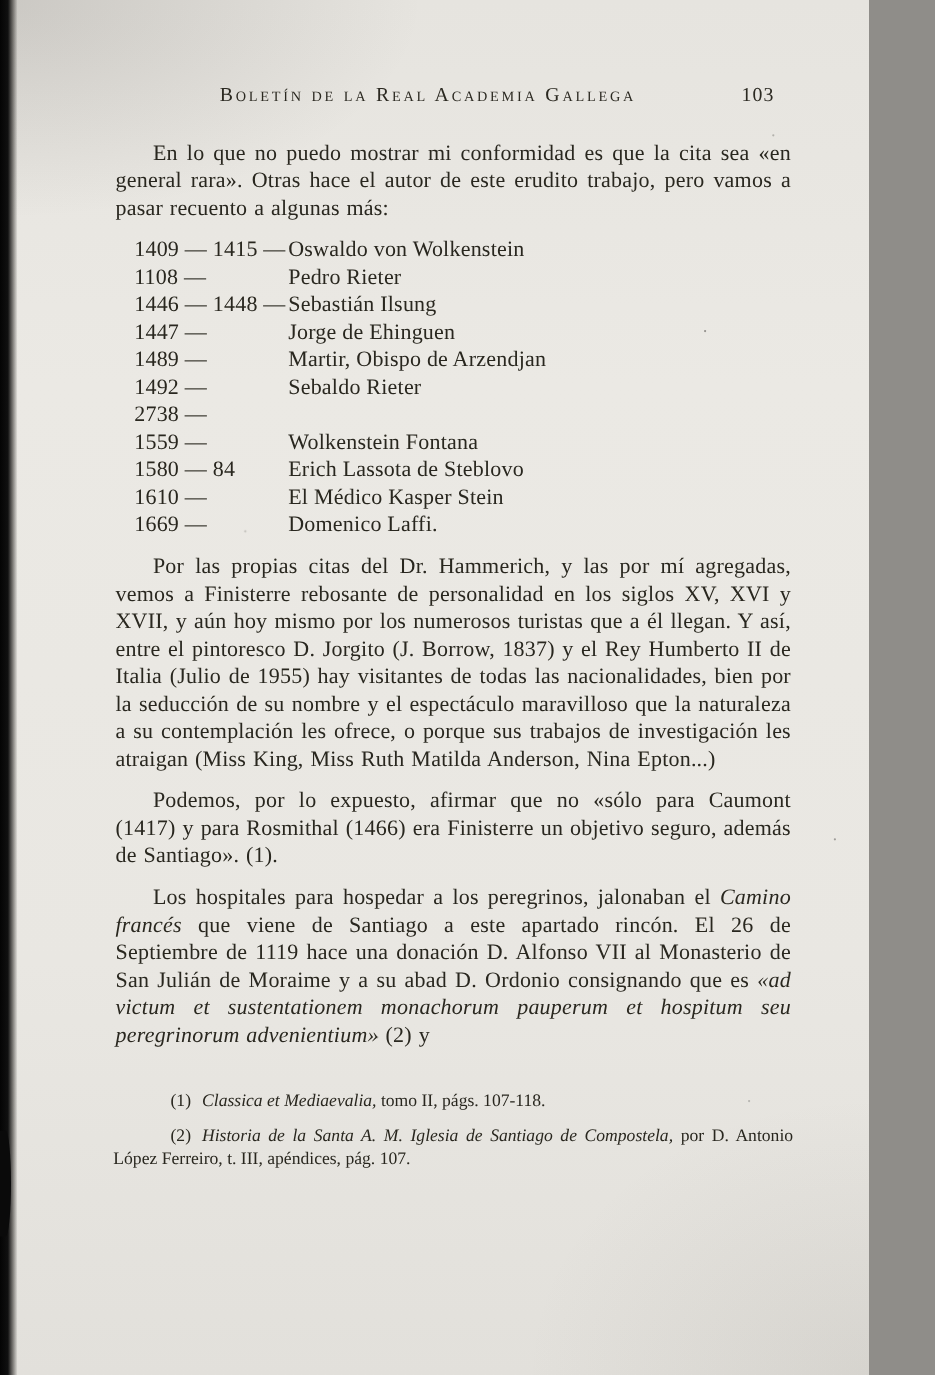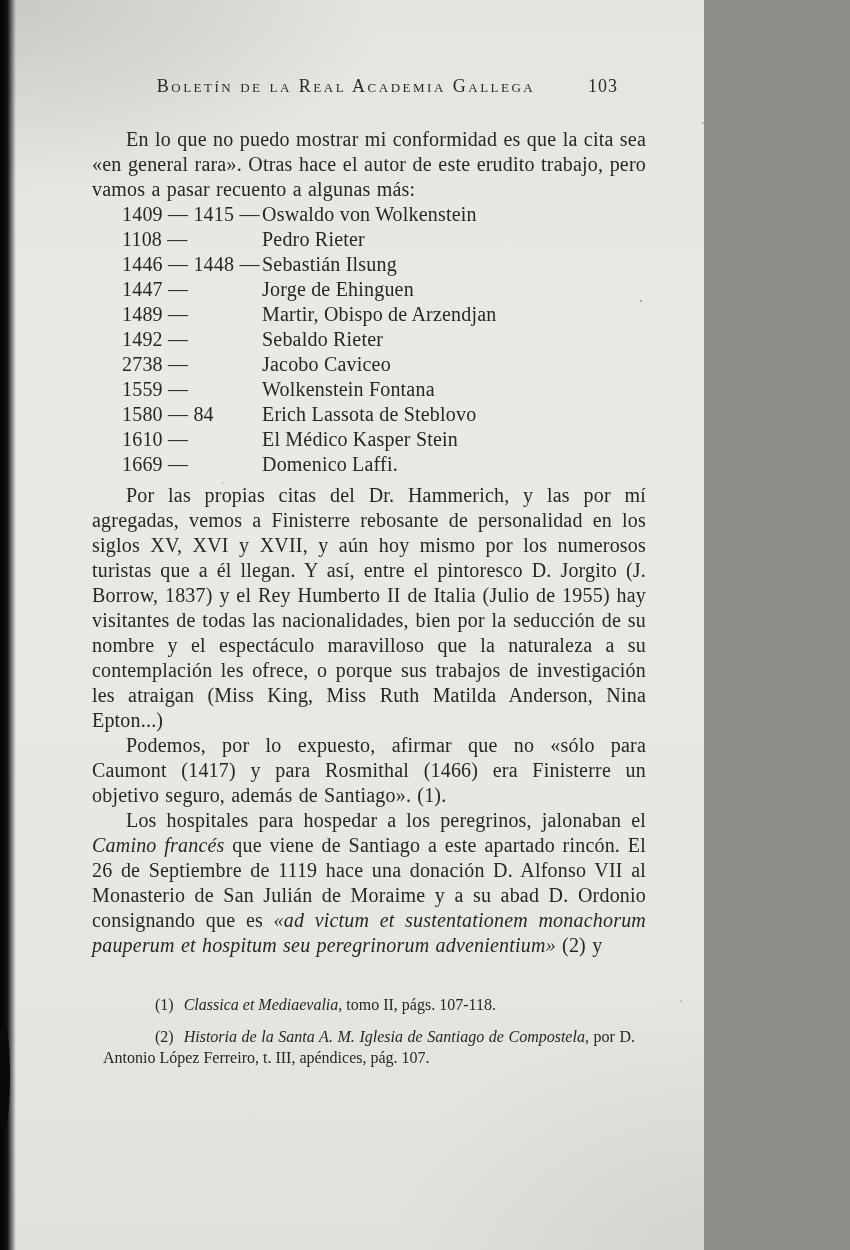--- a/index.html
+++ b/index.html
@@ -4,21 +4,21 @@
 <style>
   * { box-sizing: border-box; }
   html, body { margin: 0; padding: 0; }
   body {
     width: 850px; height: 1250px;
     background: #8f8d89;
     font-family: "Liberation Serif", "DejaVu Serif", serif;
   }
   .scan-page {
     position: relative;
-    width: 704px; height: 1250px;
+    width: 790px; height: 1250px;
     overflow: hidden;
     color: #29271f;
     background:
       radial-gradient(ellipse 620px 320px at 0% 0%, rgba(60,55,50,0.16), transparent 62%),
       radial-gradient(ellipse 520px 420px at 100% 100%, rgba(110,105,96,0.10), transparent 60%),
       linear-gradient(180deg, #e6e4df 0%, #ebe9e4 28%, #e9e7e2 70%, #e2e0db 100%);
   }
   .gutter-shadow {
     position: absolute; left: 0; top: 0; bottom: 0; width: 16px;
     background: linear-gradient(90deg, #040404 0%, #101010 45%, rgba(30,28,25,0.55) 72%, rgba(60,58,52,0) 100%);
@@ -43,21 +43,21 @@
   .running-header {
     display: flex; align-items: baseline;
     font-variant: small-caps;
     font-size: 18px; letter-spacing: 2.5px;
     margin-bottom: 30px;
     color: #2b2921;
   }
   .journal-title { flex: 1; text-align: center; padding-left: 40px; white-space: nowrap; }
   .page-number { width: 86px; text-align: center; letter-spacing: 1px; }
   .para {
-    margin: 0;
+    margin: 13px;
     font-size: 20px; line-height: 25px;
     text-align: justify;
     letter-spacing: 0.2px; word-spacing: 1px;
   }
   .indent { text-indent: 34px; }
   .it { font-style: italic; }
   .pilgrim-list { margin: 0 0 6px 30px; }
   .list-row { display: flex; font-size: 20px; line-height: 25px; letter-spacing: 0.2px; }
   .dates { flex: 0 0 140px; width: 140px; }
   .pname { flex: 1; }
@@ -102,21 +102,20 @@
       <div class="list-row">
         <span class="dates">1489 —</span>
           <span class="pname">Martir, Obispo de Arzendjan</span>
       </div>
       <div class="list-row">
         <span class="dates">1492 —</span>
           <span class="pname">Sebaldo Rieter</span>
       </div>
       <div class="list-row">
         <span class="dates">2738 —</span>
-          <span class="pname">Jacobo Caviceo</span>
       </div>
       <div class="list-row">
         <span class="dates">1559 —</span>
           <span class="pname">Wolkenstein Fontana</span>
       </div>
       <div class="list-row">
         <span class="dates">1580 — 84</span>
           <span class="pname">Erich Lassota de Steblovo</span>
       </div>
       <div class="list-row">

